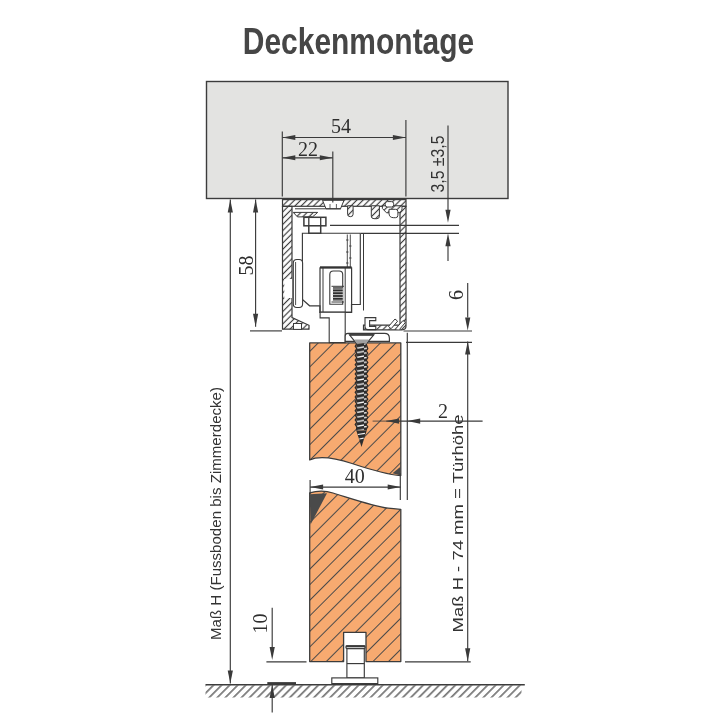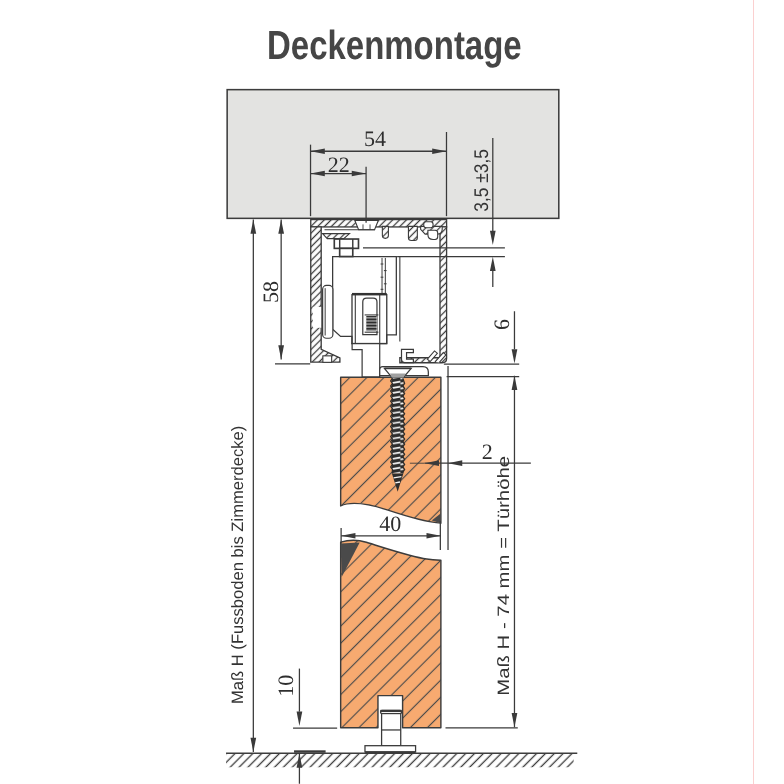--- a/index.html
+++ b/index.html
@@ -1,16 +1,16 @@
 <!DOCTYPE html>
 <html><head>
 <meta charset="utf-8">
 <style>
   html,body{margin:0;padding:0;background:#ffffff;}
-  .wrap{width:685px;height:713px;position:relative;background:#ef4444;overflow:hidden;}
+  .wrap{width:618px;height:713px;position:relative;background:#86efac;overflow:hidden;}
   svg{display:block;}
   text{font-family:"Liberation Sans", sans-serif;}
   .dim{font-family:"Liberation Serif", serif;font-size:20px;fill:#2e2e2e;}
   .lbl{font-family:"Liberation Sans", sans-serif;fill:#333333;}
 </style>
 </head>
 <body>
 <div class="wrap">
 <svg width="713" height="713" viewBox="0 0 713 713">
 <defs>

